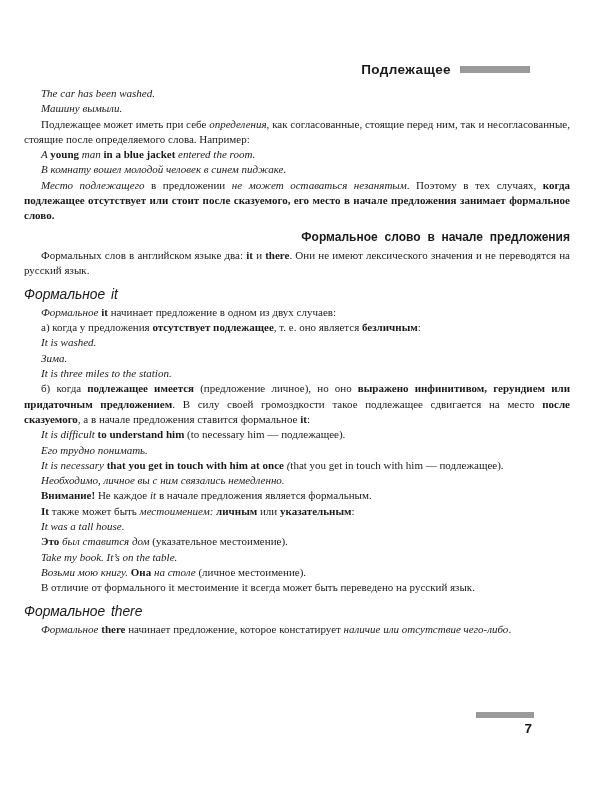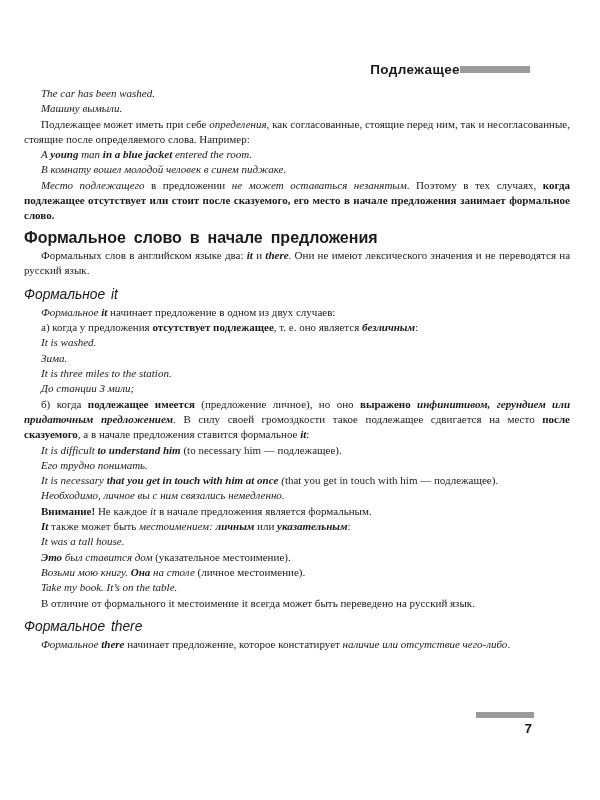--- a/index.html
+++ b/index.html
@@ -16,20 +16,21 @@
     top: 0; left: 0;
     width: 600px; height: 800px;
     padding: 62px 30px 0 24px;
     box-sizing: border-box;
   }
   
   .doc-header {
     display: flex;
     justify-content: flex-end;
     align-items: center;
+    gap: 9px;
     padding-right: 40px;
     margin-bottom: 9px;
   }
   .doc-header-title {
     font-family: "Liberation Sans", sans-serif;
     font-weight: bold;
     font-size: 13.5px;
     letter-spacing: 0.4px;
   }
   .doc-header-bar {
@@ -42,39 +43,39 @@
   .blk {
     margin: 0;
     font-size: 11px;
     line-height: 15.3px;
     text-align: justify;
     text-indent: 17px;
   }
   .blk.heading {
     font-family: "Liberation Sans", sans-serif;
     font-weight: bold;
-    font-size: 16px;
-    text-align: left;
+    font-size: 12px;
+    text-align: right;
     text-indent: 0;
     word-spacing: 3.5px;
     margin: 6px 0 3px 0;
   }
   .blk.subheading {
     font-family: "Liberation Sans", sans-serif;
     font-style: italic;
     font-size: 13.8px;
     text-align: left;
     text-indent: 0;
     word-spacing: 2px;
     margin: 8px 0 3px 0;
   }
   .seg-r { font-style: normal; font-weight: normal; }
   .seg-i { font-style: italic; }
   .seg-b { font-weight: bold; }
-  .seg-bi { font-weight: bold; font-style: italic; }
+  .seg-bi { font-weight: bold; }
   
   .page-footer {
     position: absolute;
     top: 712px;
     right: 66px;
     display: flex;
     flex-direction: column;
     align-items: flex-end;
     gap: 3px;
   }
@@ -108,32 +109,31 @@
       <p class="blk example"><span class="seg-i">В комнату вошел молодой человек в синем пиджаке.</span></p>
       <p class="blk paragraph"><span class="seg-i">Место подлежащего</span><span class="seg-r"> в предложении </span><span class="seg-i">не может оставаться незанятым</span><span class="seg-r">. Поэтому в тех случаях, </span><span class="seg-b">когда подлежащее отсутствует или стоит после сказуемого, его место в начале предложения занимает формальное слово.</span></p>
       <p class="blk heading">Формальное слово в начале предложения</p>
       <p class="blk paragraph"><span class="seg-r">Формальных слов в английском языке два: </span><span class="seg-bi">it</span><span class="seg-r"> и </span><span class="seg-bi">there</span><span class="seg-r">. Они не имеют лексического значения и не переводятся на русский язык.</span></p>
       <p class="blk subheading">Формальное it</p>
       <p class="blk paragraph"><span class="seg-i">Формальное </span><span class="seg-bi">it</span><span class="seg-r"> начинает предложение в одном из двух случаев:</span></p>
       <p class="blk paragraph"><span class="seg-r">а) когда у предложения </span><span class="seg-b">отсутствует подлежащее</span><span class="seg-r">, т. е. оно является </span><span class="seg-bi">безличным</span><span class="seg-r">:</span></p>
       <p class="blk example"><span class="seg-i">It is washed.</span></p>
       <p class="blk example"><span class="seg-i">Зима.</span></p>
       <p class="blk example"><span class="seg-i">It is three miles to the station.</span></p>
-      <p class="blk example"><span class="seg-i">До станции 3 мили;</span></p>
       <p class="blk paragraph"><span class="seg-r">б) когда </span><span class="seg-b">подлежащее имеется</span><span class="seg-r"> (предложение личное), но оно </span><span class="seg-b">выражено </span><span class="seg-bi">инфинитивом, герундием или придаточным предложением</span><span class="seg-r">. В силу своей громоздкости такое подлежащее сдвигается на место </span><span class="seg-b">после сказуемого</span><span class="seg-r">, а в начале предложения ставится формальное </span><span class="seg-bi">it</span><span class="seg-r">:</span></p>
       <p class="blk example"><span class="seg-i">It is difficult </span><span class="seg-bi">to understand him</span><span class="seg-r"> (to necessary him — подлежащее).</span></p>
       <p class="blk example"><span class="seg-i">Его трудно понимать.</span></p>
       <p class="blk example"><span class="seg-i">It is necessary </span><span class="seg-bi">that you get in touch with him at once</span><span class="seg-i"> (</span><span class="seg-r">that you get in touch with him — подлежащее).</span></p>
       <p class="blk example"><span class="seg-i">Необходимо, личное вы с ним связались немедленно.</span></p>
       <p class="blk paragraph"><span class="seg-b">Внимание!</span><span class="seg-r"> Не каждое </span><span class="seg-i">it</span><span class="seg-r"> в начале предложения является формальным.</span></p>
       <p class="blk paragraph"><span class="seg-bi">It</span><span class="seg-r"> также может быть </span><span class="seg-i">местоимением:</span><span class="seg-r"> </span><span class="seg-bi">личным</span><span class="seg-r"> или </span><span class="seg-bi">указательным</span><span class="seg-r">:</span></p>
       <p class="blk example"><span class="seg-i">It was a tall house.</span></p>
       <p class="blk example"><span class="seg-bi">Это</span><span class="seg-i"> был ставится дом</span><span class="seg-r"> (указательное местоимение).</span></p>
+      <p class="blk example"><span class="seg-i">Take my book. It’s on the table.</span></p>
       <p class="blk example"><span class="seg-i">Возьми мою книгу. </span><span class="seg-bi">Она</span><span class="seg-i"> на столе</span><span class="seg-r"> (личное местоимение).</span></p>
-      <p class="blk example"><span class="seg-i">Take my book. It’s on the table.</span></p>
       <p class="blk paragraph"><span class="seg-r">В отличие от формального it местоимение it всегда может быть переведено на русский язык.</span></p>
       <p class="blk subheading">Формальное there</p>
       <p class="blk paragraph"><span class="seg-i">Формальное </span><span class="seg-bi">there</span><span class="seg-r"> начинает предложение, которое констатирует </span><span class="seg-i">наличие или отсутствие чего-либо</span><span class="seg-r">.</span></p>
     </div>
 
   <div class="page-footer">
     <span class="footer-bar"></span>
     <span class="page-number">7</span>
   </div>
 

